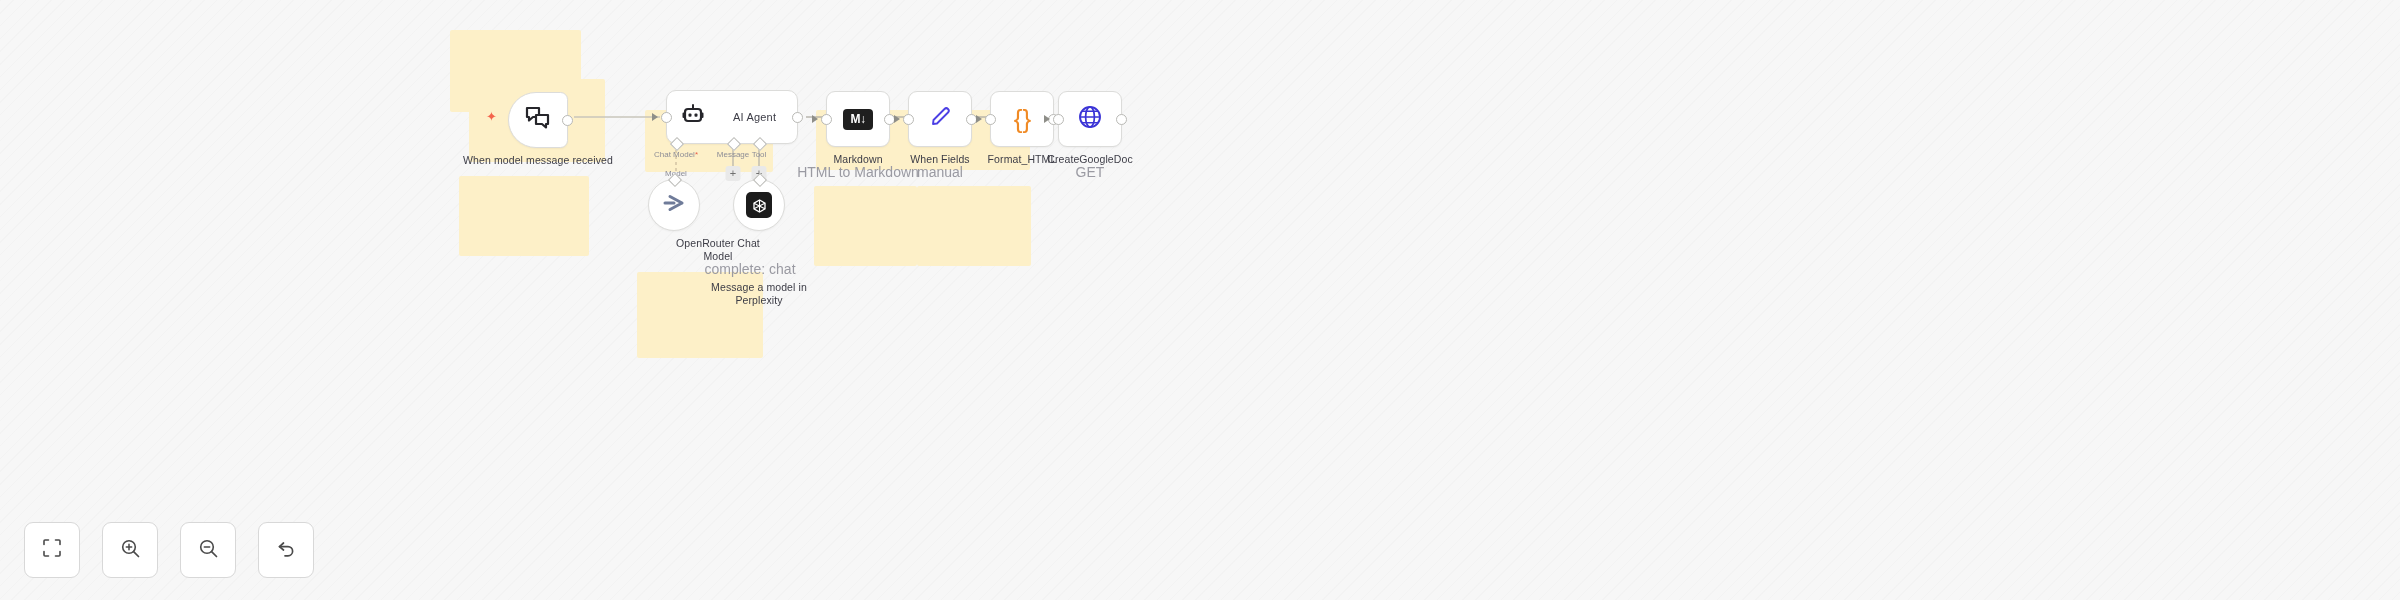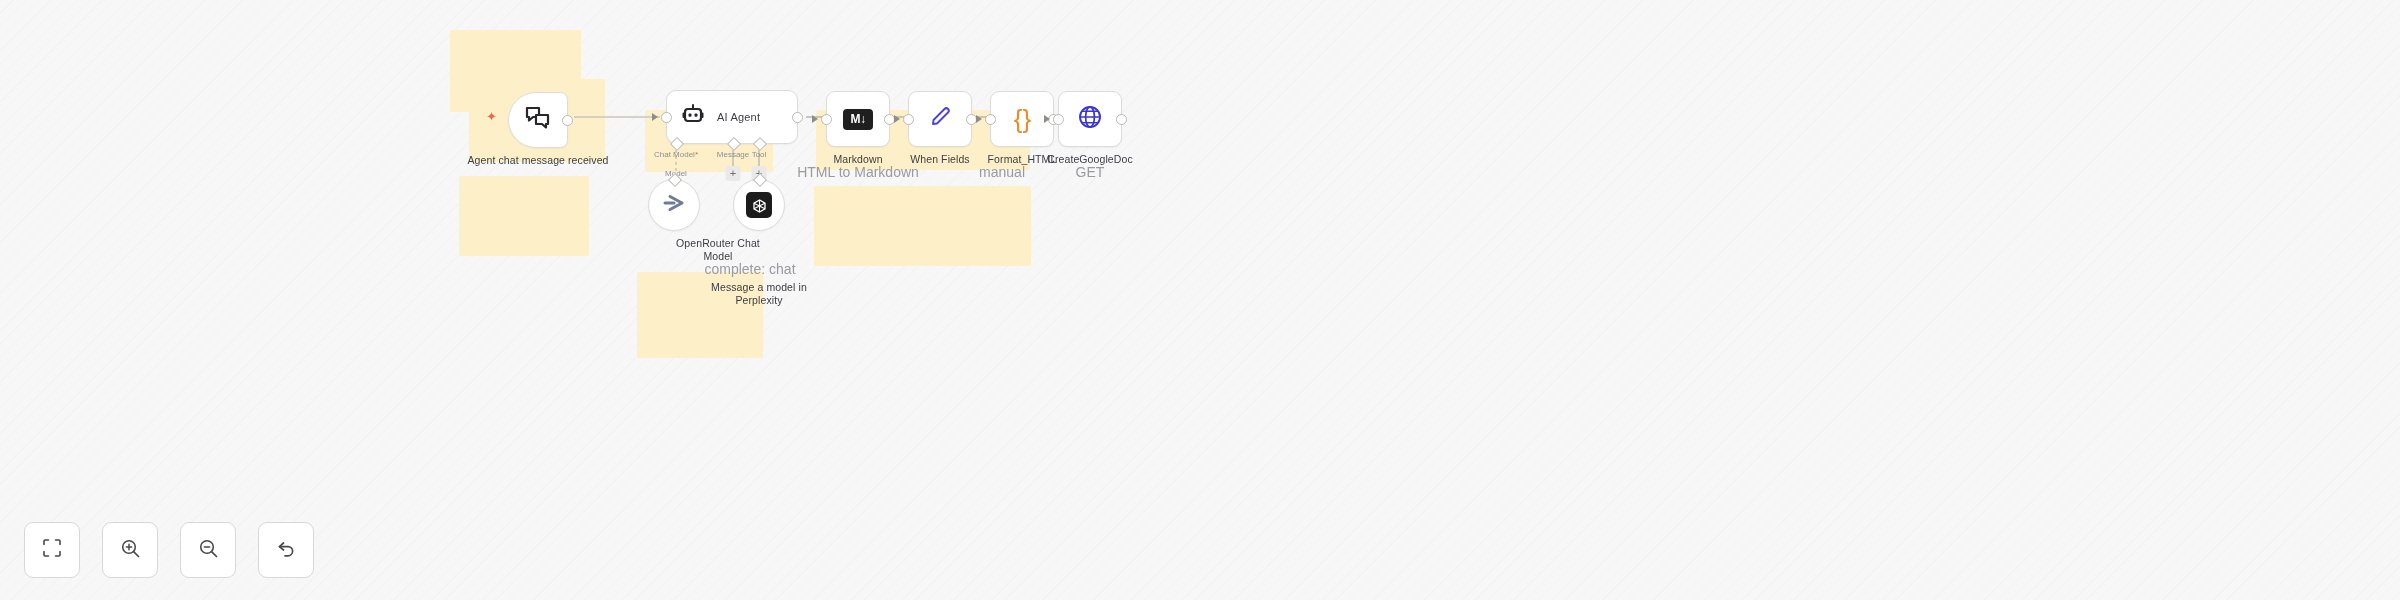--- a/index.html
+++ b/index.html
@@ -39,21 +39,21 @@
     position:relative;
   }
   .node-card.trigger {
     border-radius:34px 9px 9px 34px;
     width:60px; height:56px;
   }
   .node-card.agent {
     width:132px; height:54px;
     justify-content:flex-start;
     padding-left:14px;
-    gap:12px;
+    gap:28px;
     border-radius:10px;
   }
   .node-card.round {
     width:52px; height:52px; border-radius:50%;
   }
 
   .node-label {
     position:absolute;
     top:62px; left:50%;
     transform:translateX(-50%);
@@ -209,21 +209,21 @@
   <div class="node" style="left:508px; top:92px;">
     <div class="node-card trigger">
       <span class="icon">
         <svg width="26" height="24" viewBox="0 0 26 24">
           <path d="M2 2 h12 v9 h-6 l-4 3.5 v-3.5 h-2 z" fill="none" stroke="#26262b" stroke-width="2.2" stroke-linejoin="round"></path>
           <path d="M11 9 h12 v9 h-2 v3.5 l-4 -3.5 h-6 z" fill="#fff" stroke="#26262b" stroke-width="2.2" stroke-linejoin="round"></path>
         </svg>
       </span>
       <span class="port out"></span>
     </div>
-    <div class="node-label">Agent chat message received</div>
+    <div class="node-label">When model message received</div>
   </div>
 
   <div class="node" style="left:666px; top:90px;">
     <div class="node-card agent">
       <span class="arrow-in"></span>
       <span class="port in"></span>
       <span class="icon">
         <svg width="24" height="24" viewBox="0 0 24 24">
           <path d="M12 2 v3" stroke="#26262b" stroke-width="2" stroke-linecap="round"></path>
           <rect x="4" y="6" width="16" height="12" rx="3" fill="none" stroke="#26262b" stroke-width="2.2"></rect>
@@ -268,21 +268,21 @@
       <span class="arrow-in"></span>
       <span class="port in"></span>
       <span class="icon">
         <svg width="26" height="26" viewBox="0 0 26 26">
           <path d="M6 20 L6.5 16 L17.5 5 C18.5 4 20 4 21 5 C22 6 22 7.5 21 8.5 L10 19.5 Z" fill="none" stroke="#4b3fe4" stroke-width="1.9" stroke-linejoin="round"></path>
         </svg>
       </span>
       <span class="port out"></span>
     </div>
     <div class="node-label">When Fields</div>
-    <div class="node-sublabel" style="top:76px;text-align:right;">manual</div>
+    <div class="node-sublabel" style="top:76px;">manual</div>
   </div>
 
   <div class="node" style="left:990px; top:91px;">
     <div class="node-card">
       <span class="arrow-in"></span>
       <span class="port in"></span>
       <span class="braces icon">{ }</span>
       <span class="port out"></span>
     </div>
     <div class="node-label">Format_HTML</div>

